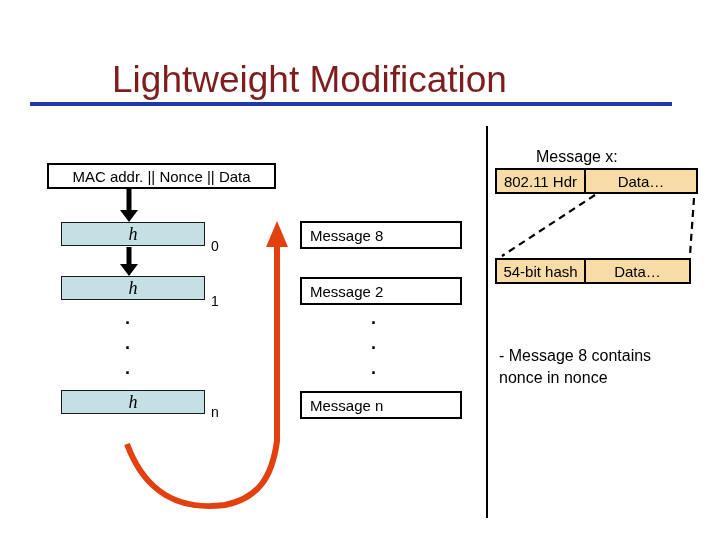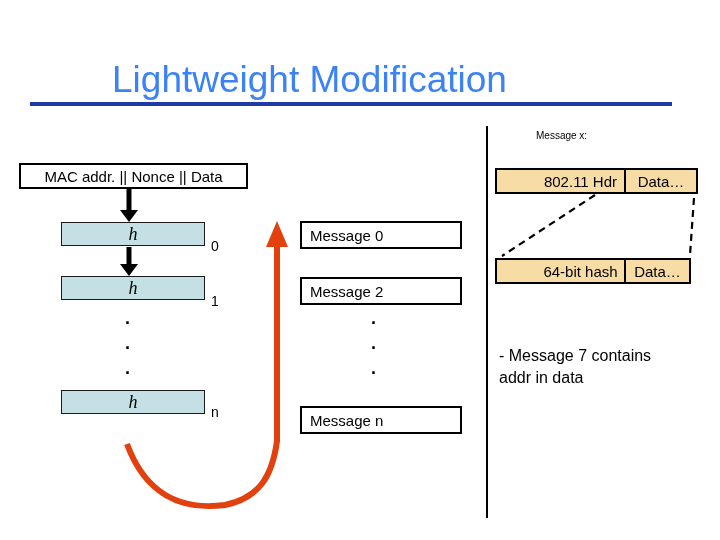--- a/index.html
+++ b/index.html
@@ -2,66 +2,66 @@
 <html><head>
 <meta charset="utf-8">
 <style>
   html,body{margin:0;padding:0;background:#fff;}
   #slide{
     position:relative;width:720px;height:540px;background:#ffffff;overflow:hidden;
     font-family:"Liberation Sans",sans-serif;color:#000;
   }
   .abs{position:absolute;}
   #title{
-    left:112px;top:60px;font-size:37px;line-height:40px;color:#3b82f6;
+    left:112px;top:60px;font-size:37px;line-height:40px;color:#7f1d1d;
     white-space:nowrap;
     text-align:right;
   }
   #title-underline{left:30px;top:102px;width:642px;height:4px;background:#1E3AA8;}
   #bullet-line{left:153px;top:116px;font-size:19px;white-space:nowrap;}
   #bullet-line .glyph{margin-right:10px;}
-  #message-x-label{left:536px;top:130px;font-size:10px;white-space:nowrap;}
+  #message-x-label{left:536px;top:148px;font-size:16px;white-space:nowrap;}
 
   .plain-box{
     background:#fff;border:2px solid #000;box-sizing:border-box;
     display:flex;align-items:center;font-size:15px;
   }
-  #mac-box{left:19px;top:163px;width:229px;height:26px;justify-content:center;}
+  #mac-box{left:47px;top:163px;width:229px;height:26px;justify-content:center;}
 
   .h-box{
     left:61px;width:144px;height:24px;background:#C5E0E4;border:1px solid #1a1a1a;
     box-sizing:border-box;display:flex;align-items:center;justify-content:center;
     font-family:"Liberation Serif",serif;font-style:italic;font-size:18px;
   }
   #h-box-0{top:222px;} #h-box-1{top:276px;} #h-box-n{top:390px;}
   .subscript{left:211px;font-size:14px;}
   #sub-0{top:238px;} #sub-1{top:293px;} #sub-n{top:404px;}
 
   .dots-col{display:flex;flex-direction:column;font-size:18px;line-height:25px;
     font-weight:bold;}
   #left-dots{left:125px;top:306px;}
   #mid-dots{left:371px;top:306px;}
 
   .msg-box{
     left:300px;width:162px;height:28px;background:#fff;border:2px solid #000;
     box-sizing:border-box;display:flex;align-items:center;padding-left:8px;
     font-size:15px;
   }
-  #msg-0{top:221px;} #msg-1{top:277px;} #msg-n{top:406px;}
+  #msg-0{top:221px;} #msg-1{top:277px;} #msg-n{top:391px;}
 
   #divider{left:486px;top:126px;width:2px;height:392px;background:#000;}
 
   .packet-box{
     background:#F8DCA6;border:2px solid #000;box-sizing:border-box;display:flex;
     font-size:15px;height:26px;
   }
   #packet-top{left:495px;top:168px;width:203px;}
   #packet-bottom{left:495px;top:258px;width:196px;}
   .packet-cell{display:flex;align-items:center;justify-content:center;box-sizing:border-box;}
-  .packet-cell.left{width:89px;border-right:2px solid #000;margin-left:40px;}
+  .packet-cell.left{width:89px;border-right:2px solid #000;}
   .packet-cell.right{flex:1;border-radius:9px;}
 
   #note{left:499px;top:345px;font-size:16px;line-height:22px;}
 
   svg{display:block;}
 </style>
 </head>
 <body>
 
 <div id="slide">
@@ -106,21 +106,21 @@
     <span>h</span>
   </div>
   <div id="sub-n" class="abs subscript">n</div>
 
   <svg class="abs" style="left:100px;top:215px;" width="200" height="300" viewBox="0 0 200 300">
     <path d="M27,229 C45,278 80,296 125,290 C158,283 172,263 177,226 L177,30" fill="none" stroke="#E2400F" stroke-width="6"></path>
     <polygon points="177,6 166,32 188,32" fill="#E2400F"></polygon>
   </svg>
 
   <div id="msg-0" class="abs msg-box">
-    <span>Message 0</span>
+    <span>Message 8</span>
   </div>
   <div id="msg-1" class="abs msg-box">
     <span>Message 2</span>
   </div>
   <div id="mid-dots" class="abs dots-col">
     <span>.</span>
     <span>.</span>
     <span>.</span>
   </div>
   <div id="msg-n" class="abs msg-box">
@@ -133,22 +133,22 @@
     <div class="packet-cell left">802.11 Hdr</div>
     <div class="packet-cell right">Data…</div>
   </div>
 
   <svg class="abs" style="left:480px;top:160px;" width="240" height="140" viewBox="0 0 240 140">
     <line x1="115" y1="35" x2="22" y2="96" stroke="#000" stroke-width="2.2" stroke-dasharray="7,5"></line>
     <line x1="214" y1="38" x2="210" y2="95" stroke="#000" stroke-width="2.2" stroke-dasharray="7,5"></line>
   </svg>
 
   <div id="packet-bottom" class="abs packet-box">
-    <div class="packet-cell left">64-bit hash</div>
+    <div class="packet-cell left">54-bit hash</div>
     <div class="packet-cell right">Data…</div>
   </div>
 
   <div id="note" class="abs">
-    <div>- Message 7 contains</div>
-    <div>addr in data</div>
+    <div>- Message 8 contains</div>
+    <div>nonce in nonce</div>
   </div>
 
 </div>
 
 </body></html>

